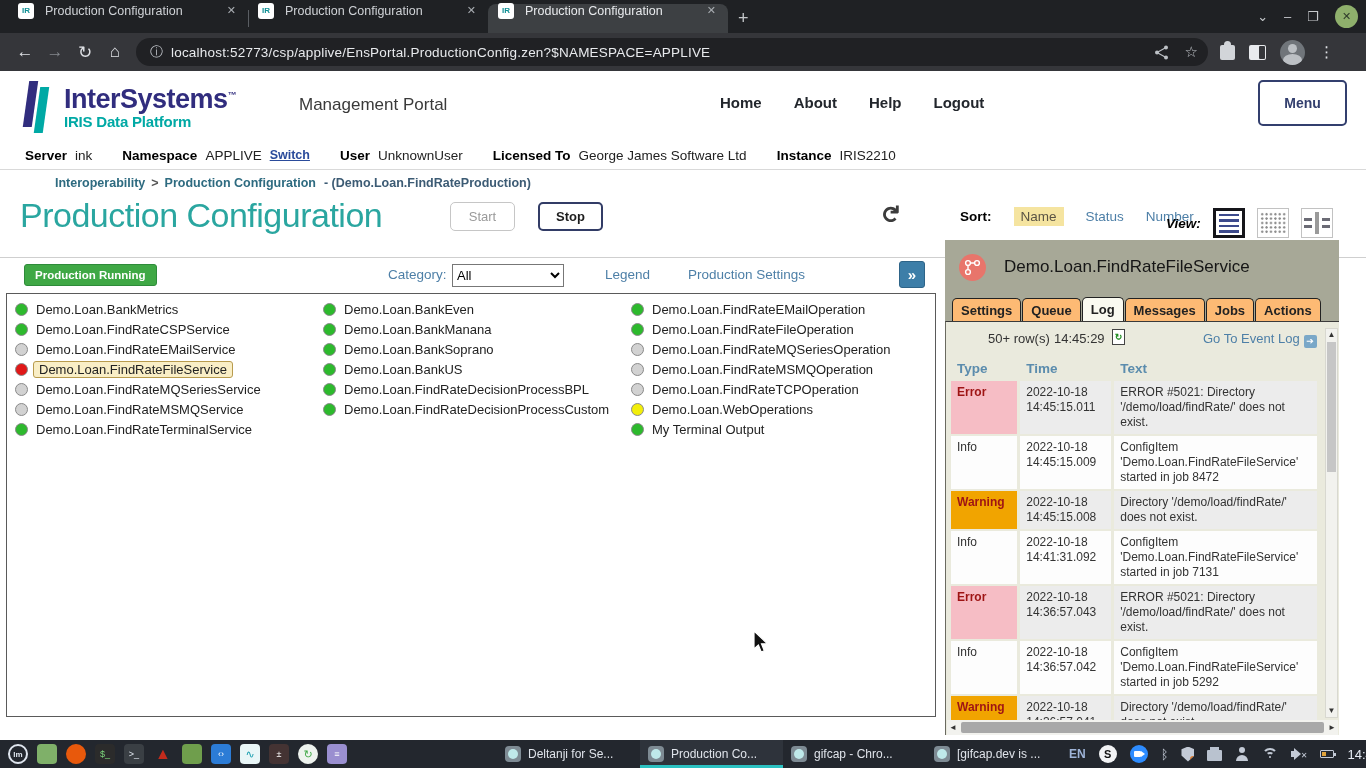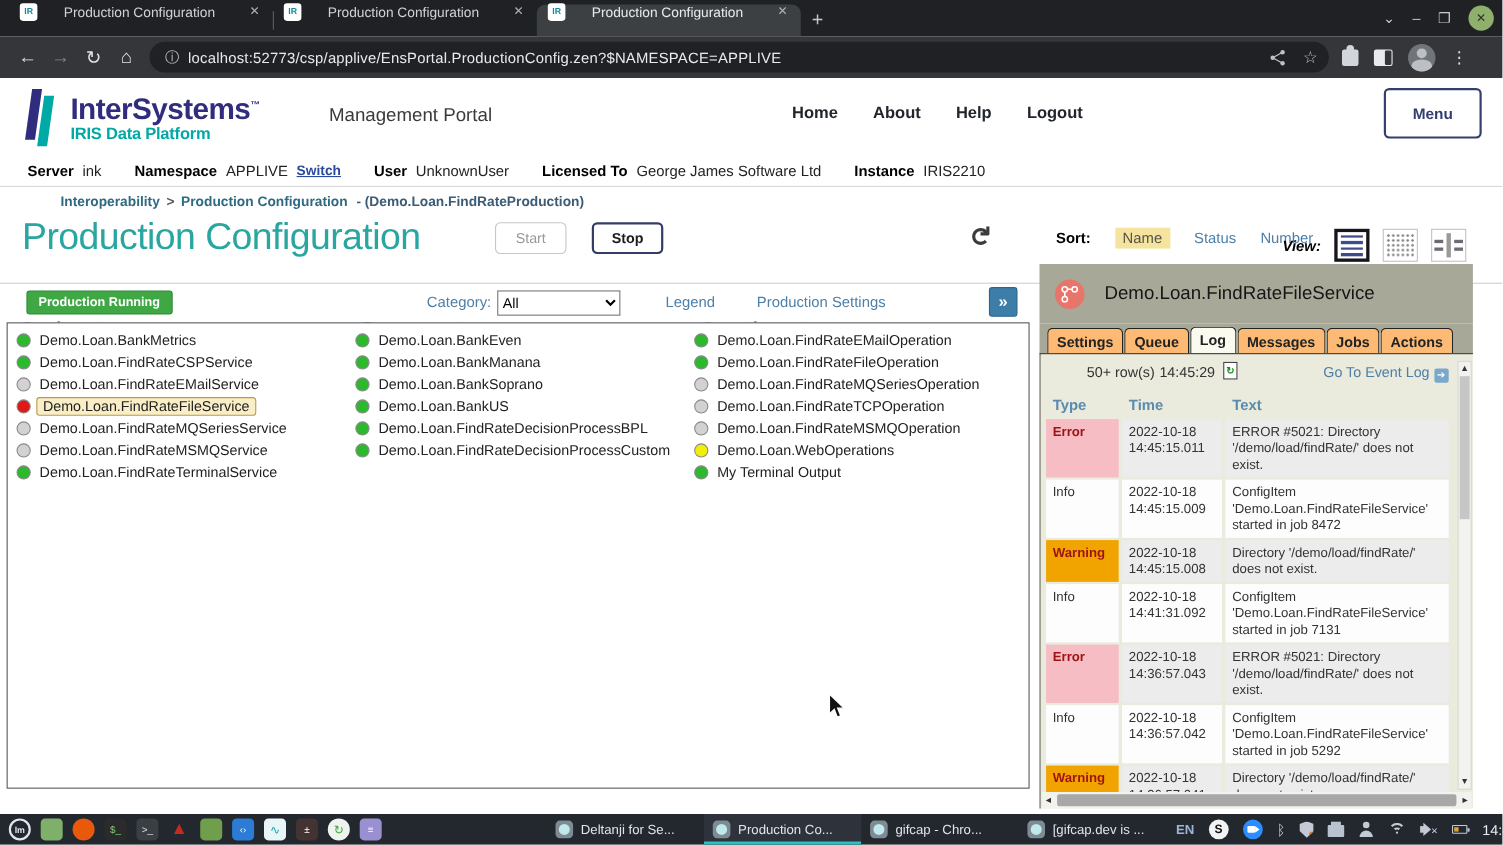--- a/index.html
+++ b/index.html
@@ -3,21 +3,21 @@
 <meta charset="utf-8">
 <style>
   * { margin:0; padding:0; box-sizing:border-box; }
   html,body { width:1366px; height:768px; overflow:hidden; }
   body { font-family:"Liberation Sans", sans-serif; background:#fff; position:relative; }
 
   
   .chrome { position:absolute; top:0; left:0; width:1366px; height:71px; }
   .tabstrip { position:absolute; top:0; left:0; right:0; height:33px; background:#1f2124; display:flex; align-items:flex-end; }
   .btabs { display:flex; align-items:flex-end; height:33px; padding-left:8px; }
-  .btab { width:240px; height:29px; display:flex; align-items:center; gap:24px; padding:0 8px 16px 10px; color:#cfd2d6; font-size:12.5px; position:relative; }
+  .btab { width:240px; height:29px; display:flex; align-items:center; gap:11px; padding:0 8px 16px 10px; color:#cfd2d6; font-size:12.5px; position:relative; }
   .btab:not(.active):not(:first-child)::before { content:""; position:absolute; left:0; top:6px; bottom:6px; width:1px; background:#5a5e63; }
   .btab.active { background:#3d4043; border-radius:8px 8px 0 0; color:#e8eaed; }
   .favicon { width:16px; height:16px; background:#fff; border-radius:3px; color:#0f8f94; font-size:8px; font-weight:bold; display:flex; align-items:center; justify-content:center; flex:0 0 auto; }
   .btab-title { flex:1; white-space:nowrap; overflow:hidden; text-overflow:ellipsis; }
   .btab-close { color:#a9adb2; font-size:11px; padding:2px 4px; }
   .newtab { color:#c4c7ca; font-size:18px; padding:0 10px 4px 10px; background:none; border:none; }
   .winctl { position:absolute; right:8px; top:0; height:33px; display:flex; align-items:center; gap:16px; color:#c7cacd; font-size:13px; }
   .winctl .wclose { width:23px; height:23px; border-radius:50%; background:#8fb06c; color:#2e3a2a; display:flex; align-items:center; justify-content:center; font-size:11px; }
   .toolbar { position:absolute; top:33px; left:0; right:0; height:38px; background:#35363a; display:flex; align-items:center; }
   .navbtn { color:#dfe1e5; font-size:17px; width:30px; text-align:center; }
@@ -416,25 +416,25 @@
         <div class="item">
           <span class="dot" style="background: rgb(45, 185, 45);"></span>
           <span class="item-label">Demo.Loan.FindRateFileOperation</span>
         </div>
         <div class="item">
           <span class="dot" style="background: rgb(210, 210, 210);"></span>
           <span class="item-label">Demo.Loan.FindRateMQSeriesOperation</span>
         </div>
         <div class="item">
           <span class="dot" style="background: rgb(210, 210, 210);"></span>
+          <span class="item-label">Demo.Loan.FindRateMSMQOperation</span>
+        </div>
+        <div class="item">
+          <span class="dot" style="background: rgb(210, 210, 210);"></span>
           <span class="item-label">Demo.Loan.FindRateTCPOperation</span>
-        </div>
-        <div class="item">
-          <span class="dot" style="background: rgb(210, 210, 210);"></span>
-          <span class="item-label">Demo.Loan.FindRateMSMQOperation</span>
         </div>
         <div class="item">
           <span class="dot" style="background: rgb(242, 238, 10);"></span>
           <span class="item-label">Demo.Loan.WebOperations</span>
         </div>
         <div class="item">
           <span class="dot" style="background: rgb(45, 185, 45);"></span>
           <span class="item-label">My Terminal Output</span>
         </div>
       </div>

